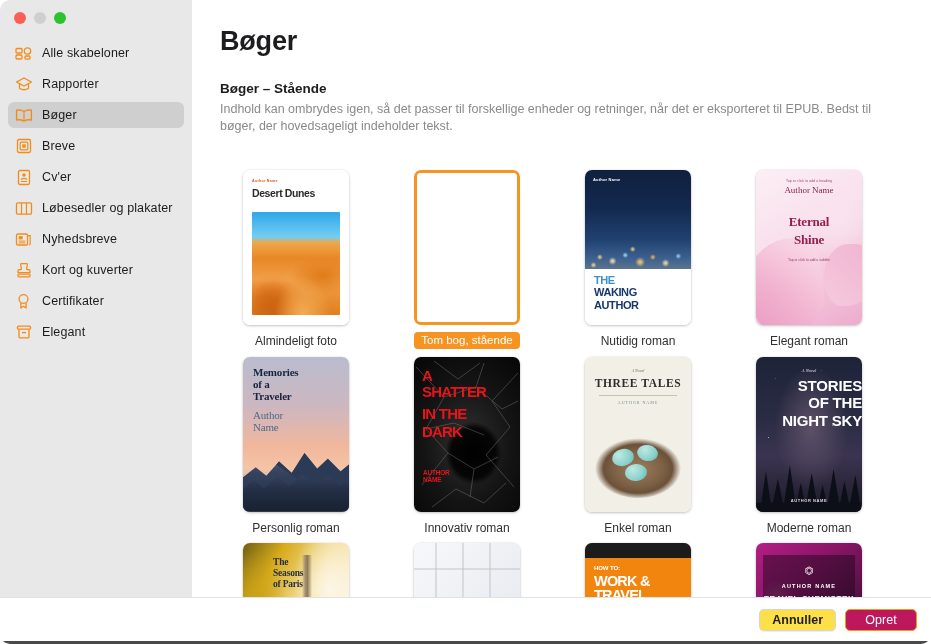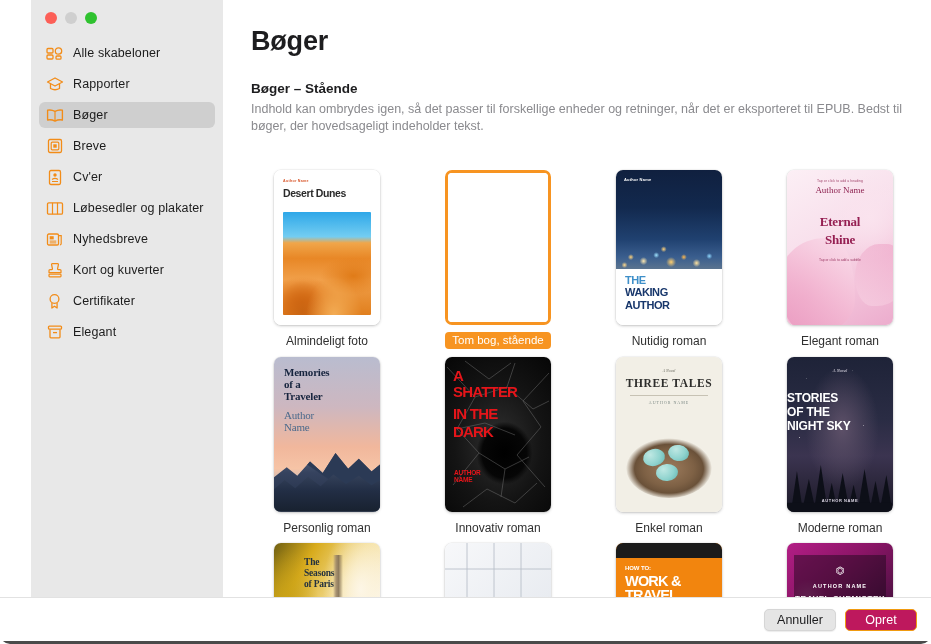--- a/index.html
+++ b/index.html
@@ -11,21 +11,21 @@
   }
   #window {
     position: relative;
     width: 931px; height: 644px;
     background: #ffffff;
     border-radius: 10px;
     overflow: hidden;
     display: flex;
     flex-direction: column;
   }
-  #body-row { display: flex; flex: 1 1 auto; min-height: 0; padding-left: 31px; }
+  #body-row { display: flex; flex: 1 1 auto; min-height: 0; }
 
   
   #sidebar {
     width: 192px;
     flex: 0 0 192px;
     background: #e8e8e8;
     padding-top: 0;
     position: relative;
   }
   #traffic-lights {
@@ -253,21 +253,21 @@
       radial-gradient(circle .6px at 62% 9%, #fff 0%, rgba(255,255,255,0) 100%),
       radial-gradient(circle .6px at 84% 22%, #fff 0%, rgba(255,255,255,0) 100%),
       radial-gradient(circle .6px at 35% 31%, #fff 0%, rgba(255,255,255,0) 100%),
       radial-gradient(circle .6px at 72% 44%, #fff 0%, rgba(255,255,255,0) 100%),
       radial-gradient(circle .6px at 12% 52%, #fff 0%, rgba(255,255,255,0) 100%),
       radial-gradient(ellipse 48% 55% at 52% 46%, #5d5068 0%, rgba(93,80,104,0) 72%),
       linear-gradient(#1e2338 0%, #2a2c44 40%, #3b3450 64%, #2a2539 84%, #191a27 100%);
   }
   .ns-trees { position:absolute; left:0; right:0; bottom:0; height:34%; }
   .ns-novel { position:absolute; top:11px; left:0; right:0; text-align:center; font-family:"Liberation Serif", serif; font-style:italic; font-size:4.5px; color:#e7e3ee; }
-  .ns-title { position:absolute; top:20px; left:0; right:0; text-align:left; font-weight:bold; font-size:12px; color:#ffffff; letter-spacing:-.2px; line-height:1.18;margin-top:14px; }
+  .ns-title { position:absolute; top:20px; left:0; right:0; text-align:right; font-weight:bold; font-size:15px; color:#ffffff; letter-spacing:-.2px; line-height:1.18; }
   .ns-auth { position:absolute; bottom:9px; left:0; right:0; text-align:center; font-size:4px; font-weight:bold; color:#ded9e6; letter-spacing:.6px; }
 
   
   .sp-bg { position:absolute; inset:0;
     background:
       radial-gradient(ellipse 45% 55% at 12% 42%, #c6a016 0%, rgba(198,160,22,0) 68%),
       radial-gradient(ellipse 35% 45% at 6% 72%, #2d3b17 0%, rgba(45,59,23,0) 70%),
       radial-gradient(ellipse 50% 60% at 82% 30%, #fdf6e6 0%, rgba(253,246,230,0) 72%),
       linear-gradient(120deg, #6f5f12 0%, #d8ab1c 22%, #f3dc93 48%, #fbf4e4 72%, #ffffff 100%);
   }
@@ -313,21 +313,21 @@
   }
   .btn {
     height: 22px;
     min-width: 72px;
     border-radius: 5px;
     font-size: 12.5px;
     display: flex; align-items: center; justify-content: center;
     cursor: default;
     padding: 0 12px;
   }
-  .btn-cancel { background: #e5e5e5; color: #1d1d1f; border: 1px solid #d6d6d6; box-shadow: 0 0.5px 1px rgba(0,0,0,.08); }
+  .btn-cancel { background: #fde047; color: #1d1d1f; border: 1px solid #d6d6d6; box-shadow: 0 0.5px 1px rgba(0,0,0,.08); font-weight: bold; }
   .btn-create { background: #be185d; color: #ffffff; border: 1px solid #f09b10; }
   #bottom-edge { height: 3px; background: #4a4a4a; width: 100%; }
 </style>
 </head>
 <body>
 
 <div id="window">
   <div id="body-row">
 
     <div id="sidebar">

